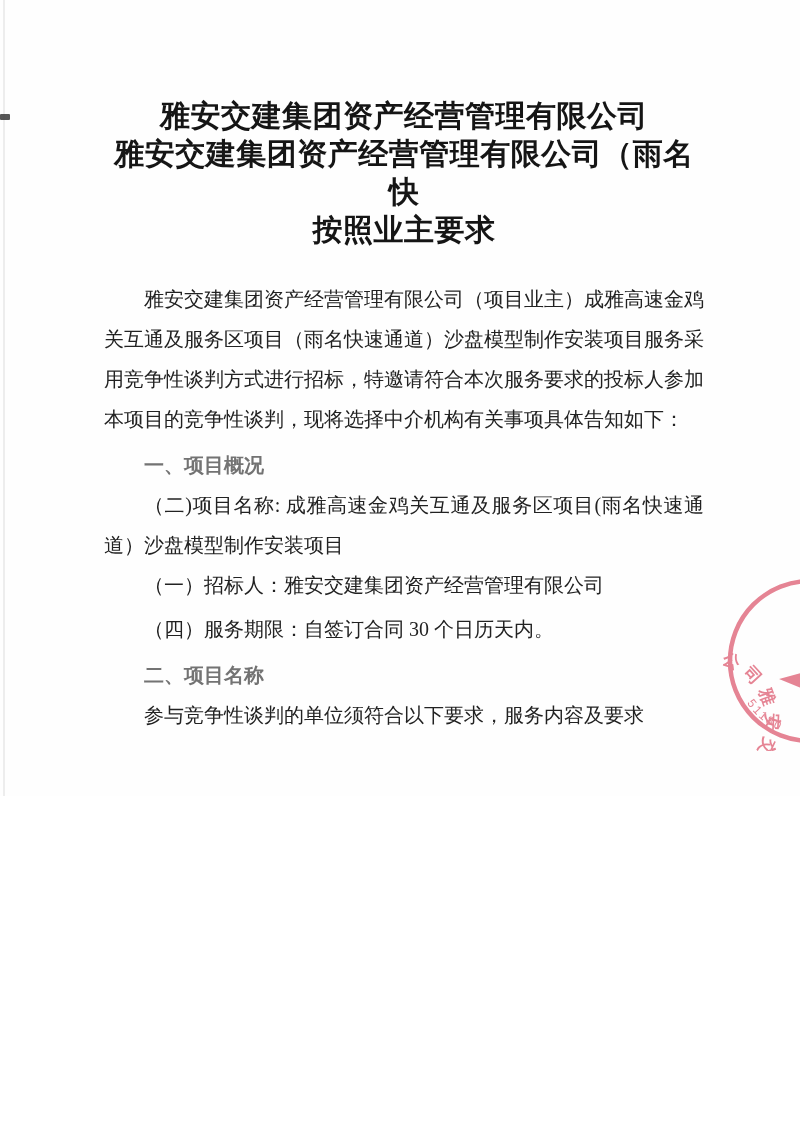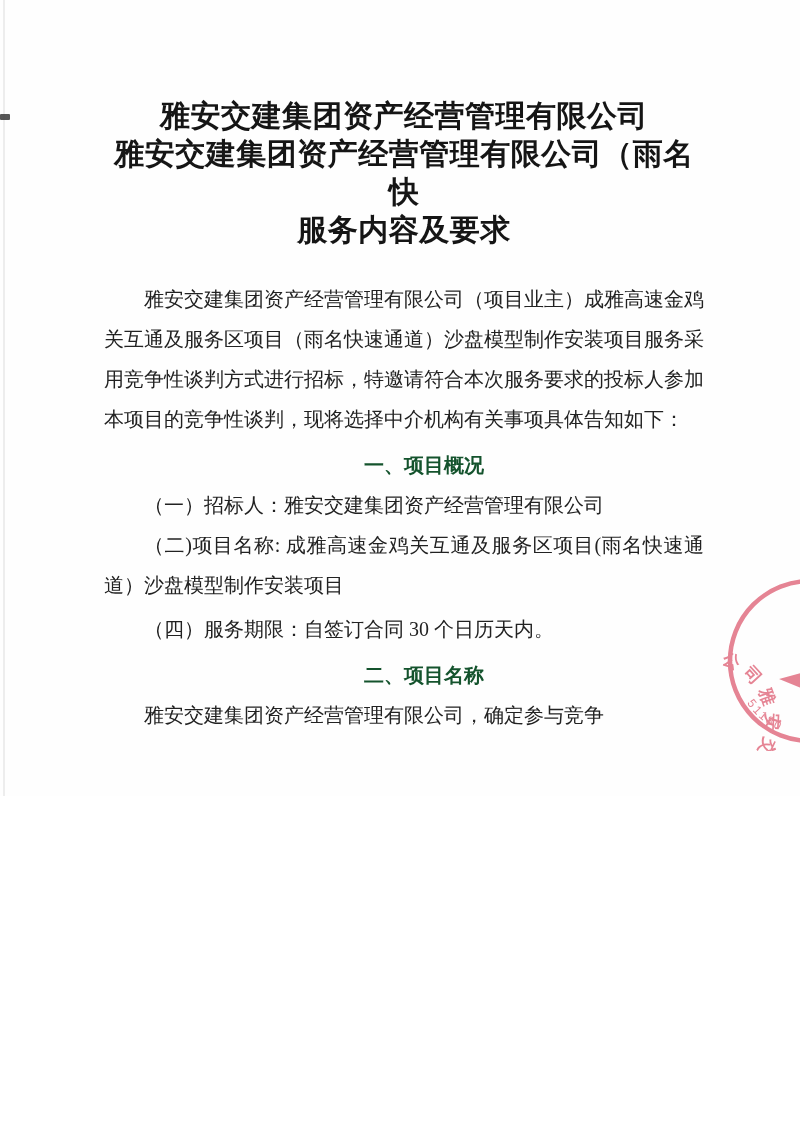--- a/index.html
+++ b/index.html
@@ -65,22 +65,21 @@
   }
   .line.body {
     text-indent: 2em;
     text-align: justify;
   }
   .line.heading {
     text-indent: 2em;
     font-family: "Liberation Sans", "DejaVu Sans", sans-serif;
     font-weight: 700;
     margin-top: 6px;
-    color: #14532d;
-    text-align: center;
+    color: #737373;
   }
   .line.spaced {
     margin-top: 4px;
   }
 
   
   .seal {
     position: absolute;
     left: 720px;
     top: 571px;
@@ -117,30 +116,30 @@
 
   <div class="edge-line"></div>
   <div class="mark"></div>
   <div class="smudge s1"></div>
   <div class="smudge s2"></div>
 
   <div class="doc">
     <div class="title">
       <div class="title-line">雅安交建集团资产经营管理有限公司</div>
       <div class="title-line">雅安交建集团资产经营管理有限公司（雨名快</div>
-      <div class="title-line">服务内容及要求</div>
+      <div class="title-line">按照业主要求</div>
     </div>
     <div class="content">
         <div class="line body">雅安交建集团资产经营管理有限公司（项目业主）成雅高速金鸡关互通及服务区项目（雨名快速通道）沙盘模型制作安装项目服务采用竞争性谈判方式进行招标，特邀请符合本次服务要求的投标人参加本项目的竞争性谈判，现将选择中介机构有关事项具体告知如下：</div>
         <div class="line heading">一、项目概况</div>
+        <div class="line body">（二)项目名称: 成雅高速金鸡关互通及服务区项目(雨名快速通道）沙盘模型制作安装项目</div>
         <div class="line body">（一）招标人：雅安交建集团资产经营管理有限公司</div>
-        <div class="line body">（二)项目名称: 成雅高速金鸡关互通及服务区项目(雨名快速通道）沙盘模型制作安装项目</div>
         <div class="line body spaced">（四）服务期限：自签订合同 30 个日历天内。</div>
         <div class="line heading">二、项目名称</div>
-        <div class="line body">雅安交建集团资产经营管理有限公司，确定参与竞争</div>
+        <div class="line body">参与竞争性谈判的单位须符合以下要求，服务内容及要求</div>
       </div>
   </div>
 
   <svg class="seal" width="180" height="180" viewBox="-90 -90 180 180">
     <defs>
       <path id="ringPath" d="M -51.96 30 A 60 60 0 1 1 -51.99 29.95"></path>
       <path id="numPath" d="M -63.2 42 A 76 76 0 0 0 -5 75.8"></path>
     </defs>
     <circle class="seal-ring" cx="0" cy="0" r="80"></circle>
     <g transform="translate(5,20) rotate(-15)">

